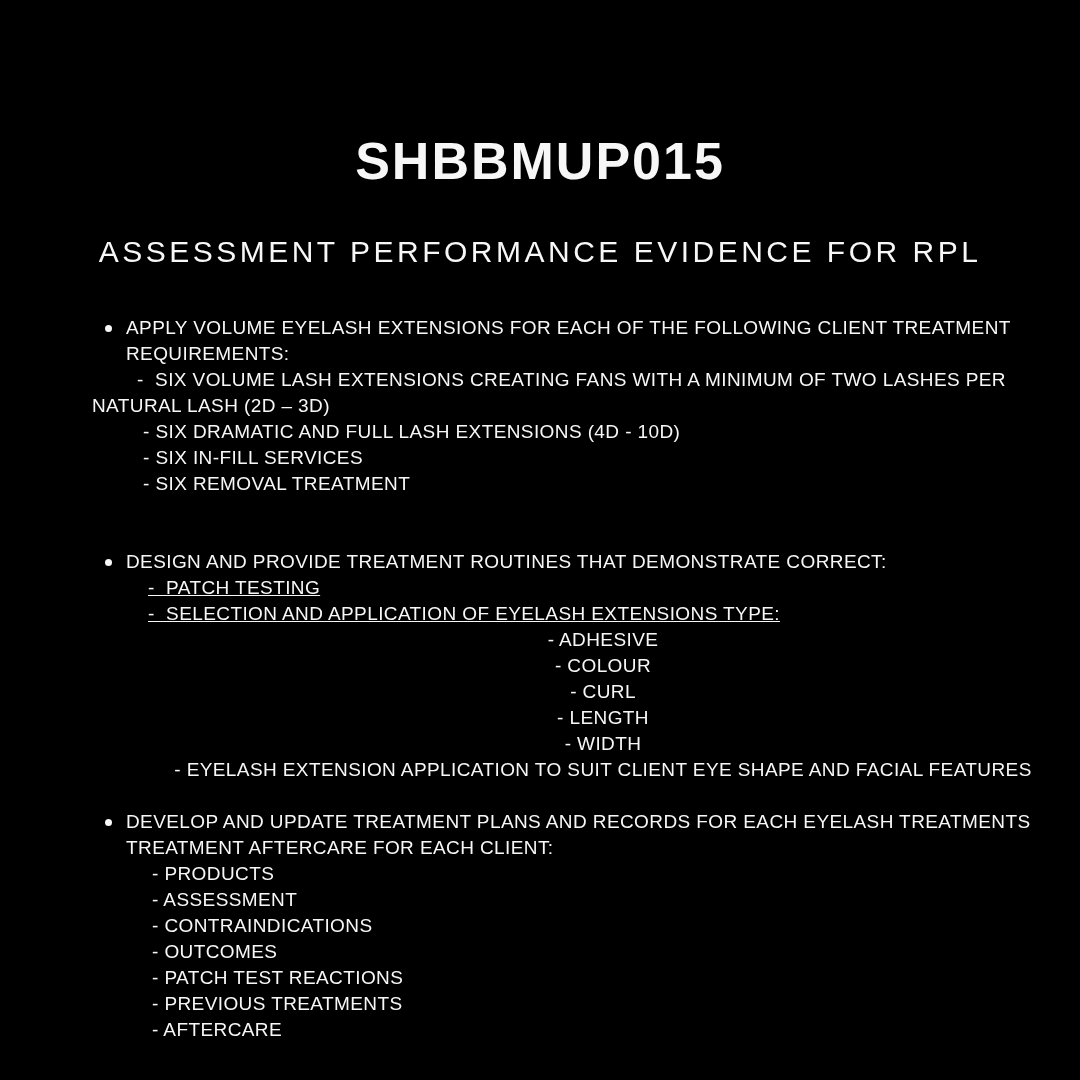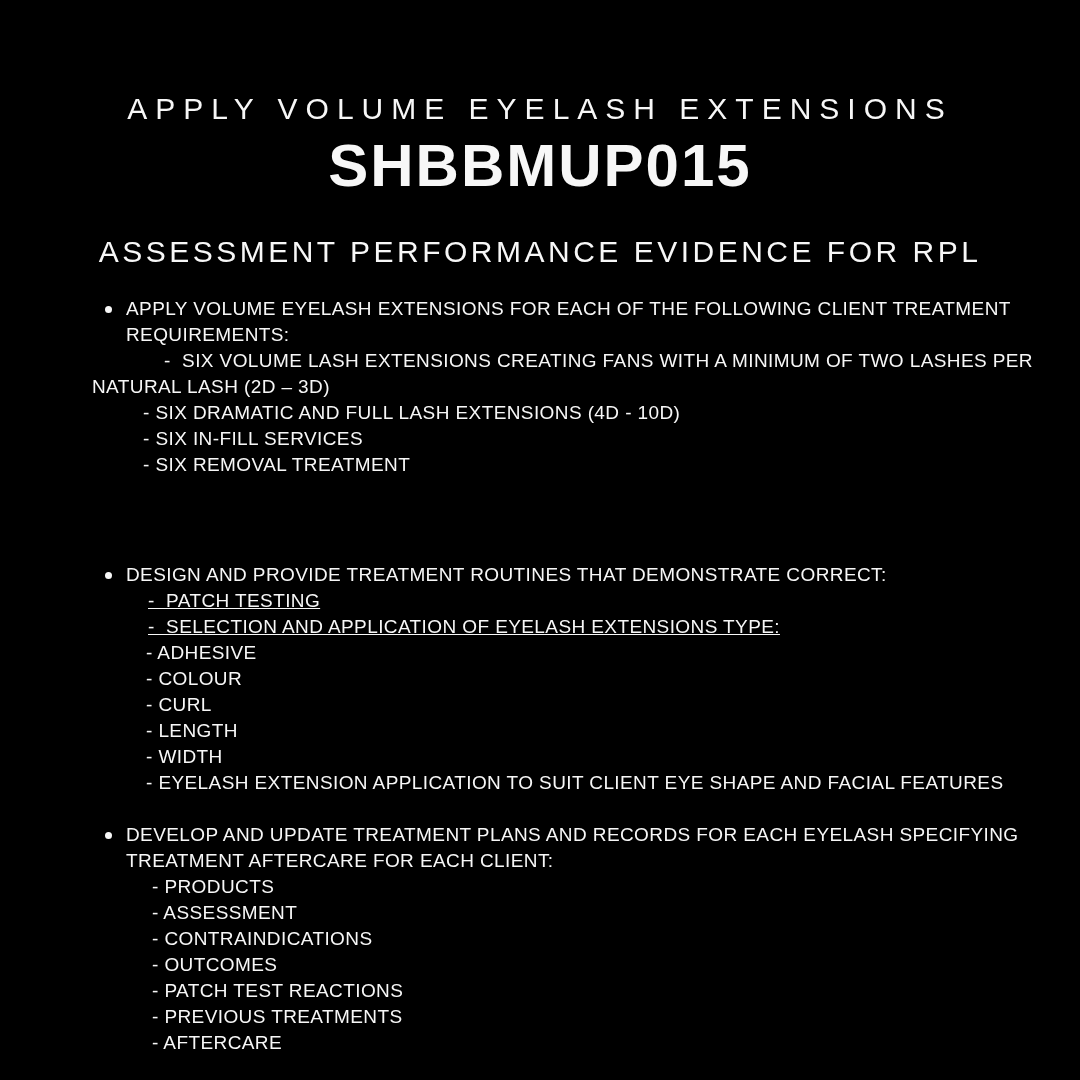--- a/index.html
+++ b/index.html
@@ -18,63 +18,62 @@
     white-space:pre;
   }
   .hdr-title{
     top:92px;
     font-size:30px;
     font-weight:400;
     letter-spacing:8px;
   }
   .hdr-code{
     top:131px;
-    font-size:60px;
+    font-size:52px;
     font-weight:bold;
     letter-spacing:2px;
   }
   .hdr-sub{
     top:235px;
     font-size:30px;
     font-weight:400;
     letter-spacing:3.5px;
   }
   
   .body-block{
     position:absolute;
     left:92px;top:296px;width:968px;
     font-size:19px;
     line-height:26px;
     letter-spacing:0.4px;
   }
-  .section{position:relative;}
-  .sec-gap2{margin-top:84px;}
+  .section{position:relative;margin-top:19px;}
+  .sec-gap2{margin-top:52px;}
   .sec-gap1{margin-top:26px;}
   .bullet-dot{
     position:absolute;
     left:13px;top:10px;
     width:7px;height:7px;
     border-radius:50%;
     background:#F7F7F7;
   }
   .line{white-space:pre;height:26px;}
   .in-hang{padding-left:34px;}  
-  .in-b45 {padding-left:45px;text-align:center;}  
+  .in-b45 {padding-left:45px;}  
   .in-c51 {padding-left:51px;}  
   .in-d56 {padding-left:56px;text-decoration:underline;}  
-  .in-e54 {padding-left:54px;}  
+  .in-e54 {padding-left:54px;text-align:center;}  
   .in-f60 {padding-left:60px;}  
   .in-0   {padding-left:0;}     
 </style>
 </head>
 <body>
 
 <div class="page">
 
-  <div class="hdr-line hdr-title">APPLY VOLUME EYELASH EXTENSIONS</div>
   <div class="hdr-line hdr-code">SHBBMUP015</div>
   <div class="hdr-line hdr-sub">ASSESSMENT PERFORMANCE EVIDENCE FOR RPL</div>
 
   <div class="body-block">
 
     <div class="section">
       <span class="bullet-dot"></span>
       <div class="line in-hang">APPLY VOLUME EYELASH EXTENSIONS FOR EACH OF THE FOLLOWING CLIENT TREATMENT</div>
       <div class="line in-hang">REQUIREMENTS:</div>
       <div class="line in-b45">-  SIX VOLUME LASH EXTENSIONS CREATING FANS WITH A MINIMUM OF TWO LASHES PER</div>
@@ -92,21 +91,21 @@
       <div class="line in-e54">- ADHESIVE</div>
       <div class="line in-e54">- COLOUR</div>
       <div class="line in-e54">- CURL</div>
       <div class="line in-e54">- LENGTH</div>
       <div class="line in-e54">- WIDTH</div>
       <div class="line in-e54">- EYELASH EXTENSION APPLICATION TO SUIT CLIENT EYE SHAPE AND FACIAL FEATURES</div>
     </div>
 
     <div class="section sec-gap1">
       <span class="bullet-dot"></span>
-      <div class="line in-hang">DEVELOP AND UPDATE TREATMENT PLANS AND RECORDS FOR EACH EYELASH SPECIFYING</div>
+      <div class="line in-hang">DEVELOP AND UPDATE TREATMENT PLANS AND RECORDS FOR EACH EYELASH TREATMENTS</div>
       <div class="line in-hang">TREATMENT AFTERCARE FOR EACH CLIENT:</div>
       <div class="line in-f60">- PRODUCTS</div>
       <div class="line in-f60">- ASSESSMENT</div>
       <div class="line in-f60">- CONTRAINDICATIONS</div>
       <div class="line in-f60">- OUTCOMES</div>
       <div class="line in-f60">- PATCH TEST REACTIONS</div>
       <div class="line in-f60">- PREVIOUS TREATMENTS</div>
       <div class="line in-f60">- AFTERCARE</div>
     </div>
 

